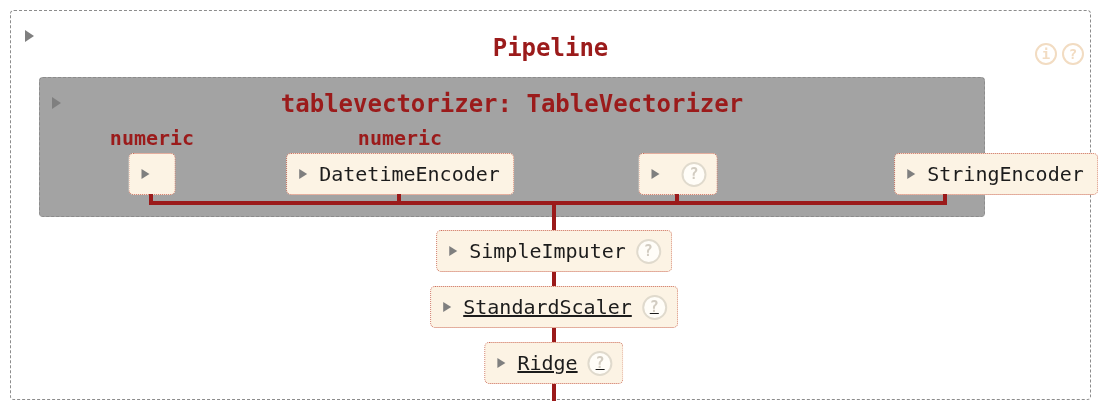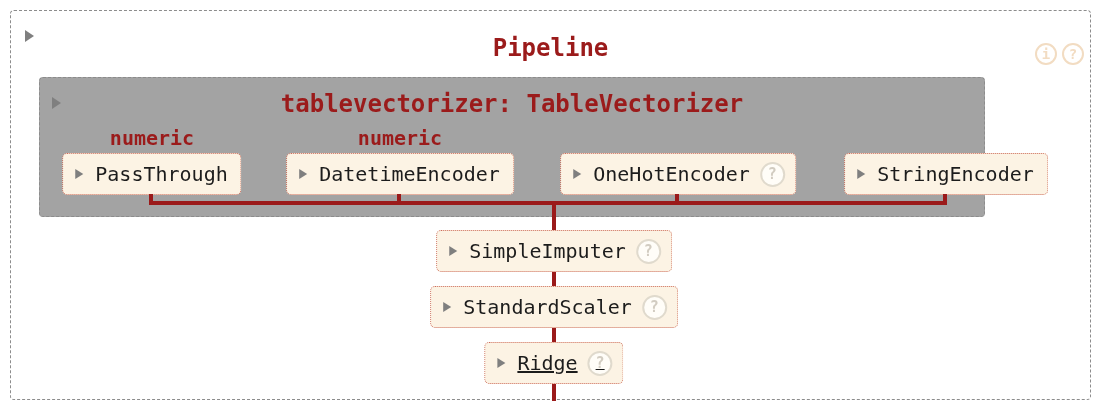--- a/index.html
+++ b/index.html
@@ -50,24 +50,24 @@
     background:var(--box-bg);border:1px dotted var(--box-border);border-radius:5px;
     font-size:20px;color:var(--label-text);cursor:pointer;}
   .est .tri{margin-right:12px;border-width:5px 0 5px 8px;}
   .est .lbl{display:inline-block;}
   .help{width:25px;height:25px;margin-left:10px;margin-right:-3px;flex:0 0 auto;
     border:2px solid var(--help-border);border-radius:50%;background:var(--help-bg);
     color:var(--help-fg);font-size:15px;font-weight:bold;
     display:flex;align-items:center;justify-content:center;text-decoration:none;}
 
   .row-est{top:75px;}
-  .e-0{left:112px;} .e-1{left:360px;text-align:center;} .e-2{left:638px;} .e-3{left:906px;justify-content:center;}
+  .e-0{left:112px;} .e-1{left:360px;text-align:center;} .e-2{left:638px;} .e-3{left:956px;justify-content:center;}
 
   .step-0{left:543px;top:219px;}
-  .step-1{left:543px;top:275px;}
+  .step-1{left:543px;top:275px;text-decoration:underline;}
   .step-2{left:543px;top:331px;text-decoration:underline;}
 
   .conn{position:absolute;background:var(--connector-red);}
   .stub{width:4px;top:183px;height:9px;}
   .stub-0{left:138px;} .stub-1{left:386px;} .stub-2{left:664px;} .stub-3{left:932px;}
   .bus{left:138px;top:190px;width:798px;height:4px;}
   .drop-center{left:541px;top:190px;width:4px;height:29px;}
   .conn-1{left:541px;top:261px;width:4px;height:14px;}
   .conn-2{left:541px;top:317px;width:4px;height:14px;}
   .conn-3{left:541px;top:373px;width:4px;height:17px;}
@@ -88,29 +88,27 @@
 
     <div class="inner-box">
       <span class="tri caret caret-inner"></span>
       <div class="diagram-title tv-title">tablevectorizer: TableVectorizer</div>
 
       <div class="col-header hd-0">numeric</div>
       <div class="col-header hd-1">numeric</div>
 
       <div class="est row-est e-0">
         <span class="tri"></span>
-        <span class="lbl">PassThrough</span>
       </div>
       <div class="est row-est e-1">
         <span class="tri"></span>
         <span class="lbl">DatetimeEncoder</span>
       </div>
       <div class="est row-est e-2">
         <span class="tri"></span>
-        <span class="lbl">OneHotEncoder</span>
         <a class="help">?</a>
       </div>
       <div class="est row-est e-3">
         <span class="tri"></span>
         <span class="lbl">StringEncoder</span>
       </div>
     </div>
 
     <div class="est step-0">
       <span class="tri"></span>

